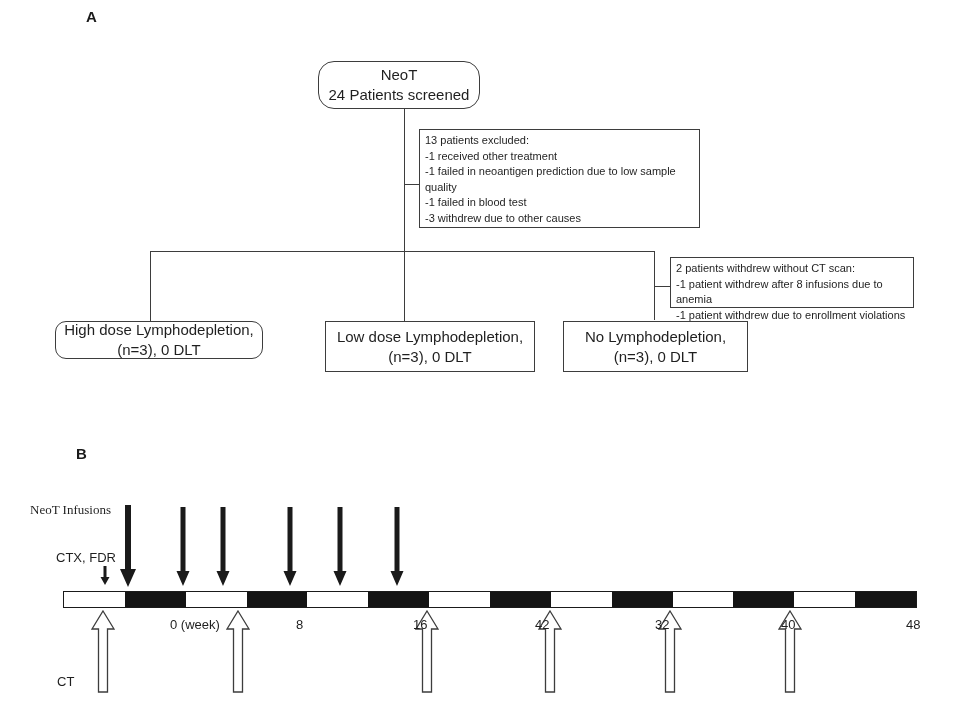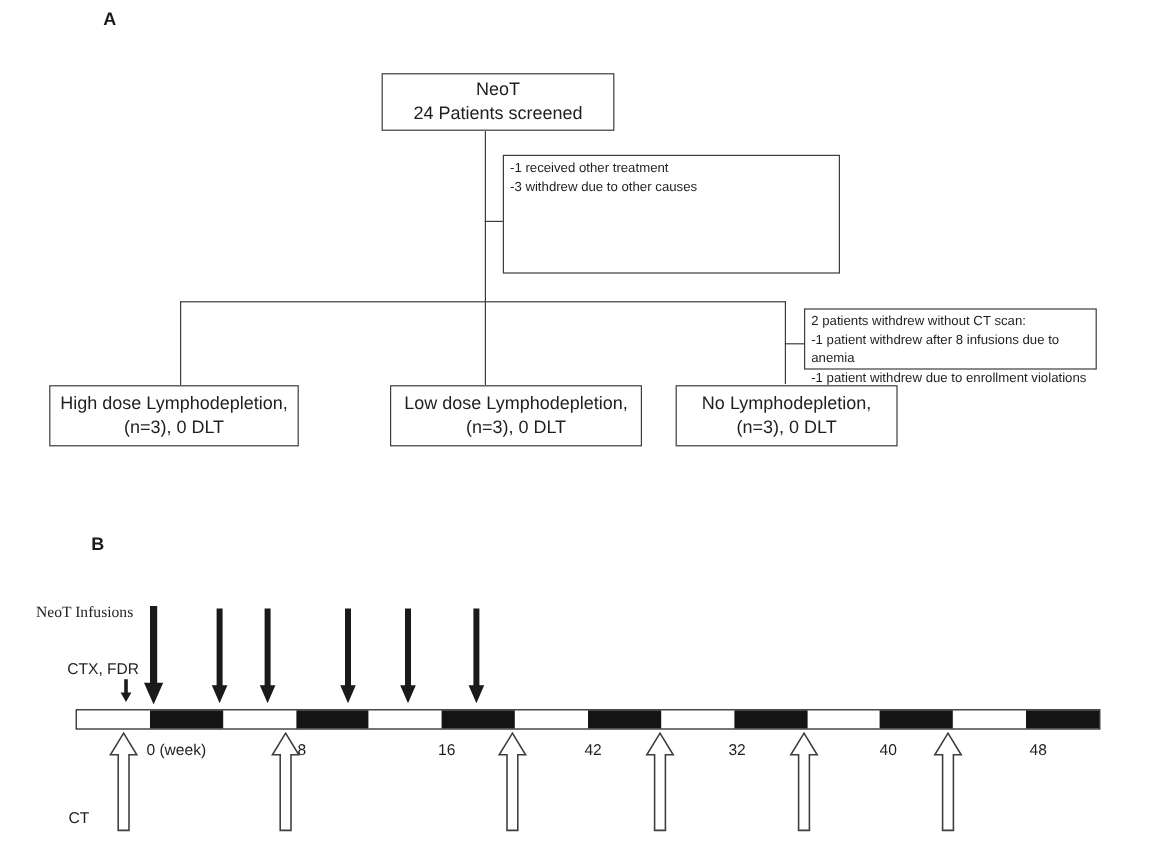--- a/index.html
+++ b/index.html
@@ -7,58 +7,61 @@
     position:relative;width:971px;height:705px;background:#ffffff;
     font-family:"Liberation Sans",sans-serif;color:#1f1f1f;overflow:hidden;
   }
   .panel-label{position:absolute;font-size:15px;font-weight:bold;color:#1a1a1a;}
   .fbox{position:absolute;border:1.5px solid #3d3d3d;background:#fff;box-sizing:border-box;}
   .fbox.center{display:flex;flex-direction:column;align-items:center;justify-content:center;
     text-align:center;font-size:15px;line-height:20px;}
   .fbox.detail{font-size:11px;line-height:15.6px;padding:3px 5px;}
   .hline,.vline{position:absolute;background:#3d3d3d;}
   .tl-label{position:absolute;font-size:13px;white-space:nowrap;}
-  .week-label{position:absolute;top:617px;font-size:13px;}
+  .week-label{position:absolute;top:617px;font-size:13px;margin-left:48px;}
   .timeline-bar{position:absolute;left:63px;top:591px;width:854px;height:17px;
     border:1.5px solid #1a1a1a;box-sizing:border-box;background:#fff;}
   .bar-seg{position:absolute;top:0;height:100%;background:#141414;}
   .arrows-svg{position:absolute;left:0;top:0;pointer-events:none;}
 </style>
 </head>
 <body>
 
 <div class="canvas">
 
   <div class="panel-label" style="left:86px;top:8px;">A</div>
 
   <div class="vline" style="left:404px;top:109px;width:1px;height:142px;"></div>
   <div class="hline" style="left:404px;top:184px;width:16px;height:1px;"></div>
   <div class="hline" style="left:150px;top:251px;width:505px;height:1px;"></div>
   <div class="vline" style="left:150px;top:251px;width:1px;height:70px;"></div>
   <div class="vline" style="left:404px;top:251px;width:1px;height:70px;"></div>
   <div class="vline" style="left:654px;top:251px;width:1px;height:69px;"></div>
   <div class="hline" style="left:654px;top:286px;width:17px;height:1px;"></div>
 
-  <div class="fbox center" style="left:318px;top:61px;width:194px;height:48px;">
+  <div class="fbox center" style="left:318px;top:61px;width:162px;height:48px;border-radius:16px;">
     <div>NeoT</div>
     <div>24 Patients screened</div>
   </div>
 
   <div class="fbox detail" id="excluded-box" style="left:419px;top:129px;width:281px;height:99px;">
+      <div>13 patients excluded:</div>
       <div>-1 received other treatment</div>
+      <div>-1 failed in neoantigen prediction due to low sample quality</div>
+      <div>-1 failed in blood test</div>
       <div>-3 withdrew due to other causes</div>
     </div>
 
   <div class="fbox detail" id="withdrew-box" style="left:670px;top:257px;width:244px;height:51px;">
       <div>2 patients withdrew without CT scan:</div>
       <div>-1 patient withdrew after 8 infusions due to anemia</div>
       <div>-1 patient withdrew due to enrollment violations</div>
     </div>
 
-  <div class="fbox center" style="left:41px;top:321px;width:208px;height:51px;">
+  <div class="fbox center" style="left:55px;top:321px;width:208px;height:38px;border-radius:11px;">
     <div>High dose Lymphodepletion,</div>
     <div>(n=3), 0 DLT</div>
   </div>
   <div class="fbox center" style="left:313px;top:321px;width:210px;height:51px;margin-left:12px;">
     <div>Low dose Lymphodepletion,</div>
     <div>(n=3), 0 DLT</div>
   </div>
   <div class="fbox center" style="left:563px;top:321px;width:185px;height:51px;">
     <div>No Lymphodepletion,</div>
     <div>(n=3), 0 DLT</div>

